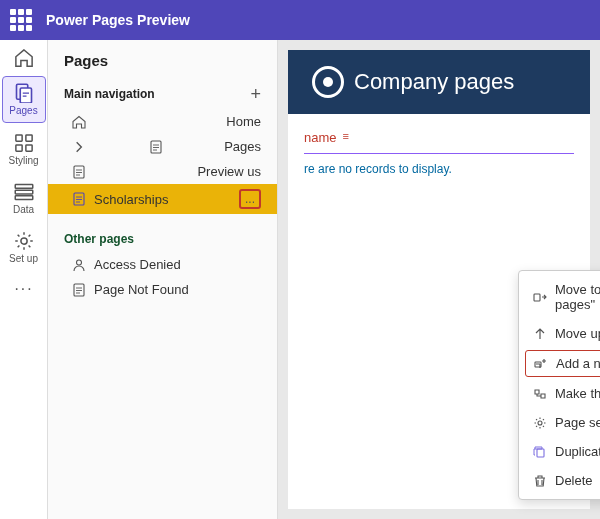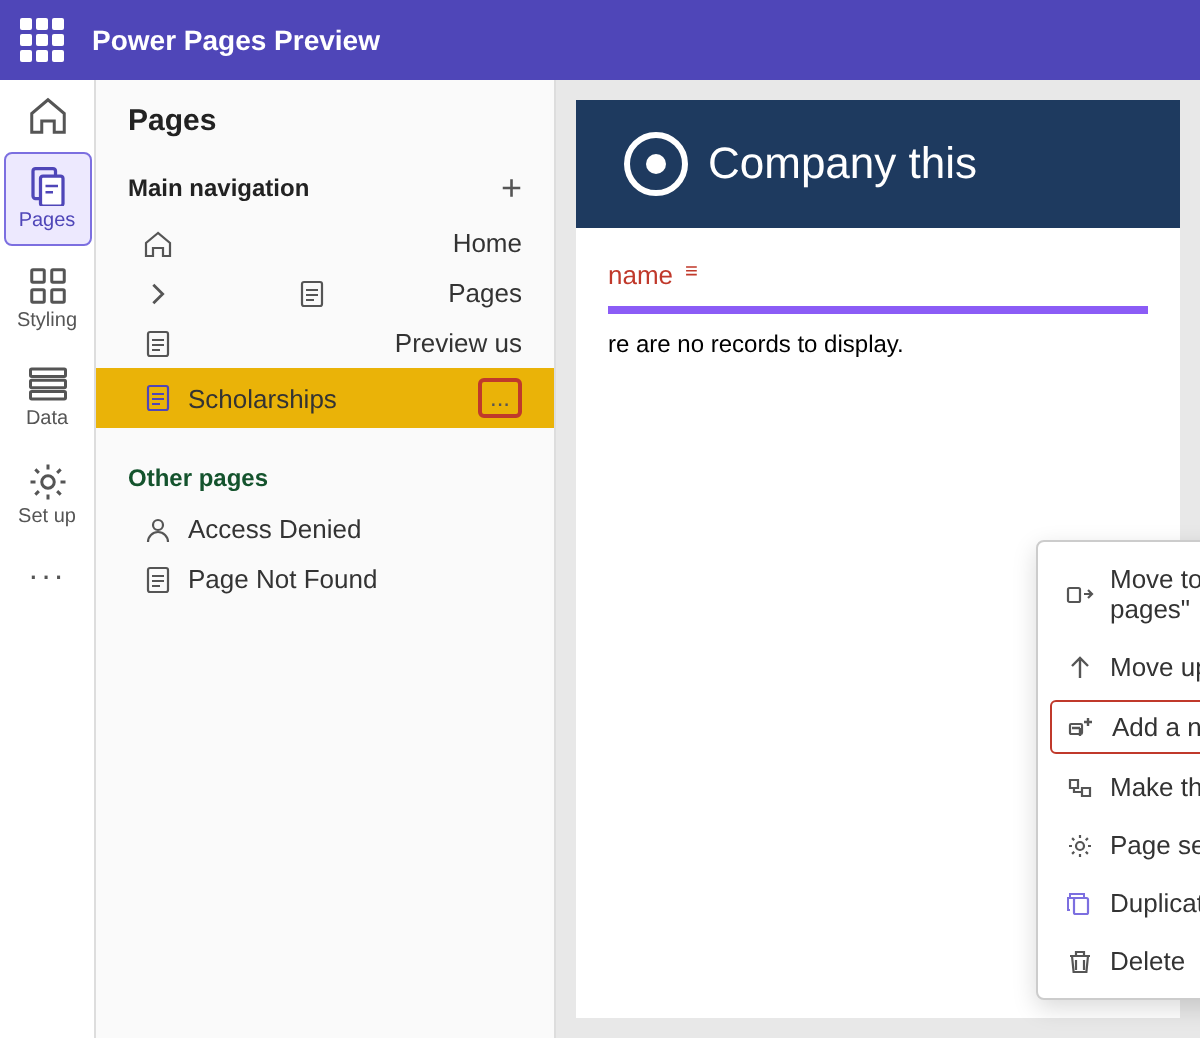--- a/index.html
+++ b/index.html
@@ -170,31 +170,31 @@
       background: white;
       border-radius: 50%;
     }
     .preview-body {
       padding: 16px;
     }
     .preview-name-row {
       display: flex;
       align-items: flex-start;
       gap: 6px;
-      border-bottom: 4px solid #8b5cf6;
+      border-bottom: 1px solid #8b5cf6;
       padding-bottom: 8px;
       margin-bottom: 8px;
     }
     .preview-name-label {
       color: #c0392b;
       font-size: 13px;
     }
     .preview-records-text {
       font-size: 12px;
-      color: #000000;
+      color: #0369a1;
     }
 
     
     .dropdown-menu {
       position: absolute;
       top: 230px;
       left: 240px;
       background: white;
       border: 1px solid #ccc;
       border-radius: 4px;
@@ -365,21 +365,21 @@
     </div>
   </div>
 
   <div class="content-area">
     <div class="resize-handle">↖</div>
     <div class="preview-container">
       <div class="preview-header">
         <div class="preview-circle-icon">
           <div class="preview-circle-dot"></div>
         </div>
-        <span>Company this</span>
+        <span>Company pages</span>
       </div>
       <div class="preview-body">
         <div class="preview-name-row">
           <span class="preview-name-label">name</span>
           <span style="color:#c0392b;font-size:11px;">≡</span>
         </div>
         <div class="preview-records-text">re are no records to display.</div>
       </div>
     </div>
 

